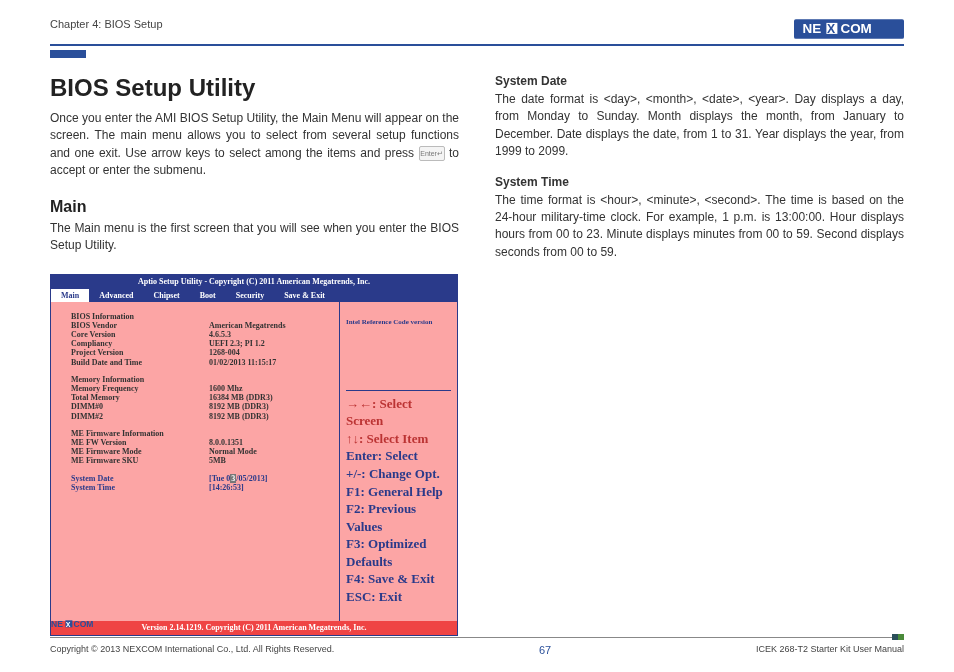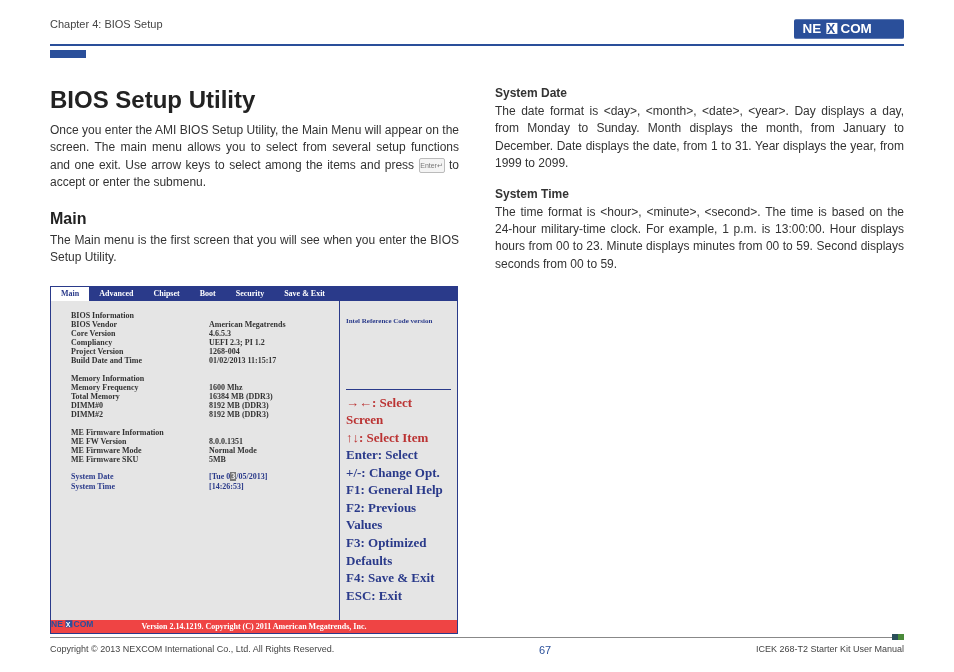--- a/index.html
+++ b/index.html
@@ -31,21 +31,21 @@
   .logo-nexcom svg { width: 100%; height: 100%; }
   .header-rule {
     height: 2px; background: #2a4f9a; margin-top: 2px; margin-bottom: 2px;
   }
   .header-tab {
     width: 36px; height: 8px; background: #2a4f9a; display:inline-block;
   }
   .content {
     display: flex;
     gap: 36px;
-    margin-top: 26px;
+    margin-top: 14px;
   }
   .col { flex: 1 1 50%; }
   h1 {
     font-size: 24px; font-weight: 600; color: #222; margin-bottom: 8px;
     font-family: "Segoe UI Semibold","Segoe UI",Arial,sans-serif;
   }
   h2 {
     font-size: 16px; font-weight: 600; color: #222; margin-top: 18px; margin-bottom: 4px;
   }
   .para {
@@ -77,21 +77,21 @@
     font-size: 8px;
   }
   .bios-tab {
     padding: 2px 10px; color: #fff;
   }
   .bios-tab.selected {
     background: #fff; color: #2a3a8a;
   }
   .bios-body {
     display: flex;
-    background: #e5e5e5;
+    background: #fca5a5;
   }
   .bios-left {
     flex: 1;
     padding: 10px 8px 8px 20px;
   }
   .bios-right {
     width: 118px; padding: 16px 6px;
     border-left: 1px solid #2a3a8a;
     color: #2a3a8a;
     font-size: 7px;
@@ -151,20 +151,21 @@
       <h1>BIOS Setup Utility</h1>
       <p class="para">
         <span>Once you enter the AMI BIOS Setup Utility, the Main Menu will appear on the screen. The main menu allows you to select from several setup functions and one exit. Use arrow keys to select among the items and press </span>
         <span class="enter-key">Enter↵</span>
         <span> to accept or enter the submenu.</span>
       </p>
       <h2>Main</h2>
       <p class="para">The Main menu is the first screen that you will see when you enter the BIOS Setup Utility.</p>
 
       <div class="bios-box">
+        <div class="bios-top">Aptio Setup Utility - Copyright (C) 2011 American Megatrends, Inc.</div>
         <div class="bios-tabs">
           <div class="bios-tab selected">Main</div>
           <div class="bios-tab">Advanced</div>
           <div class="bios-tab">Chipset</div>
           <div class="bios-tab">Boot</div>
           <div class="bios-tab">Security</div>
           <div class="bios-tab">Save &amp; Exit</div>
         </div>
         <div class="bios-body">
           <div class="bios-left">

